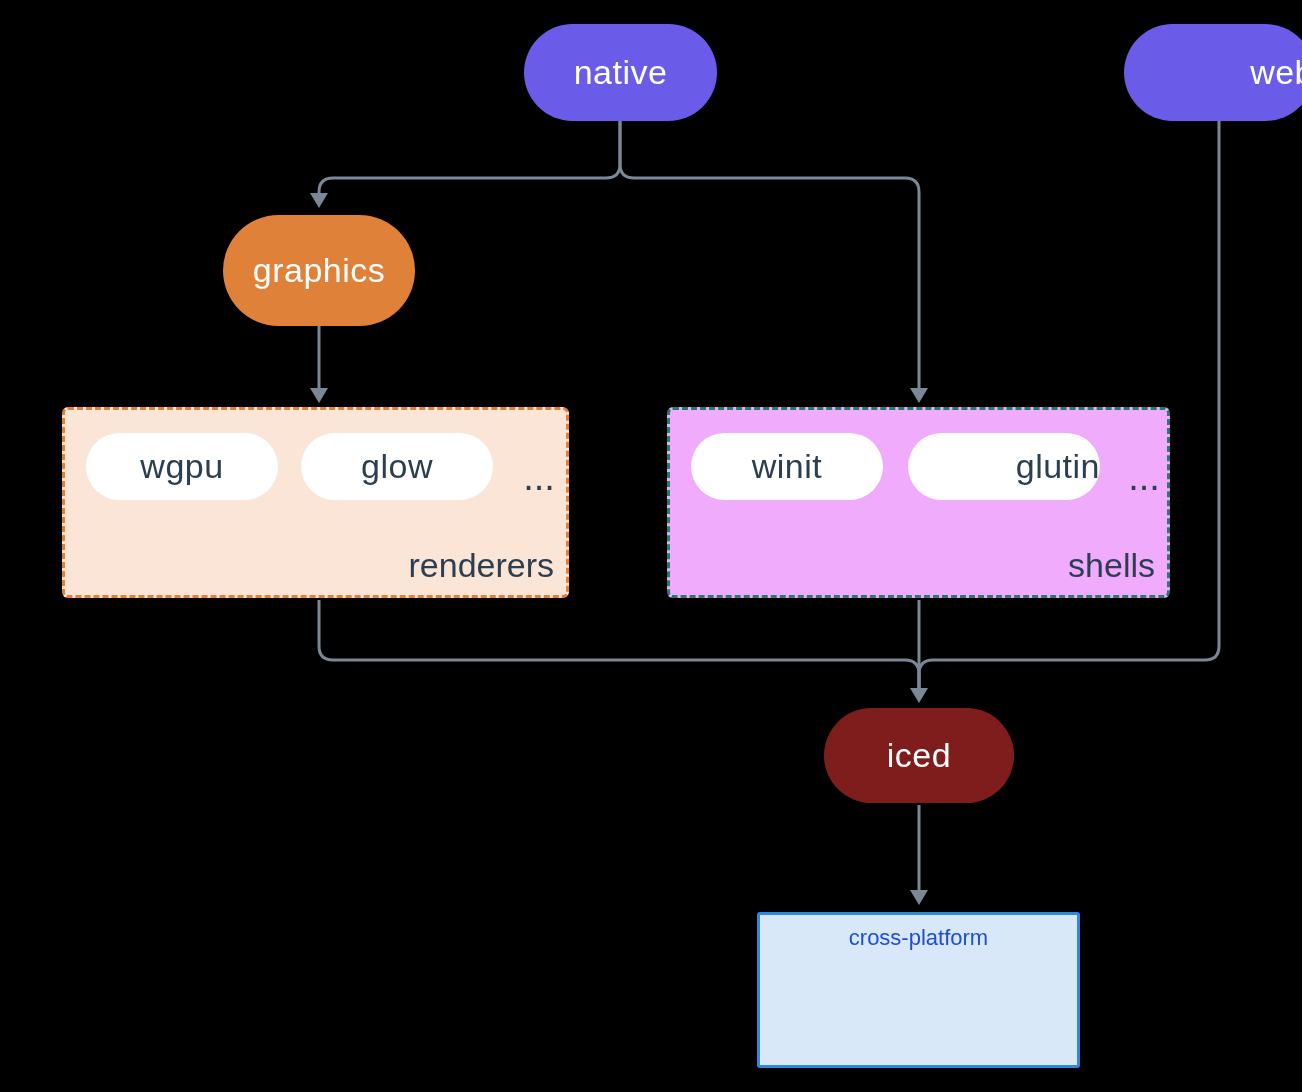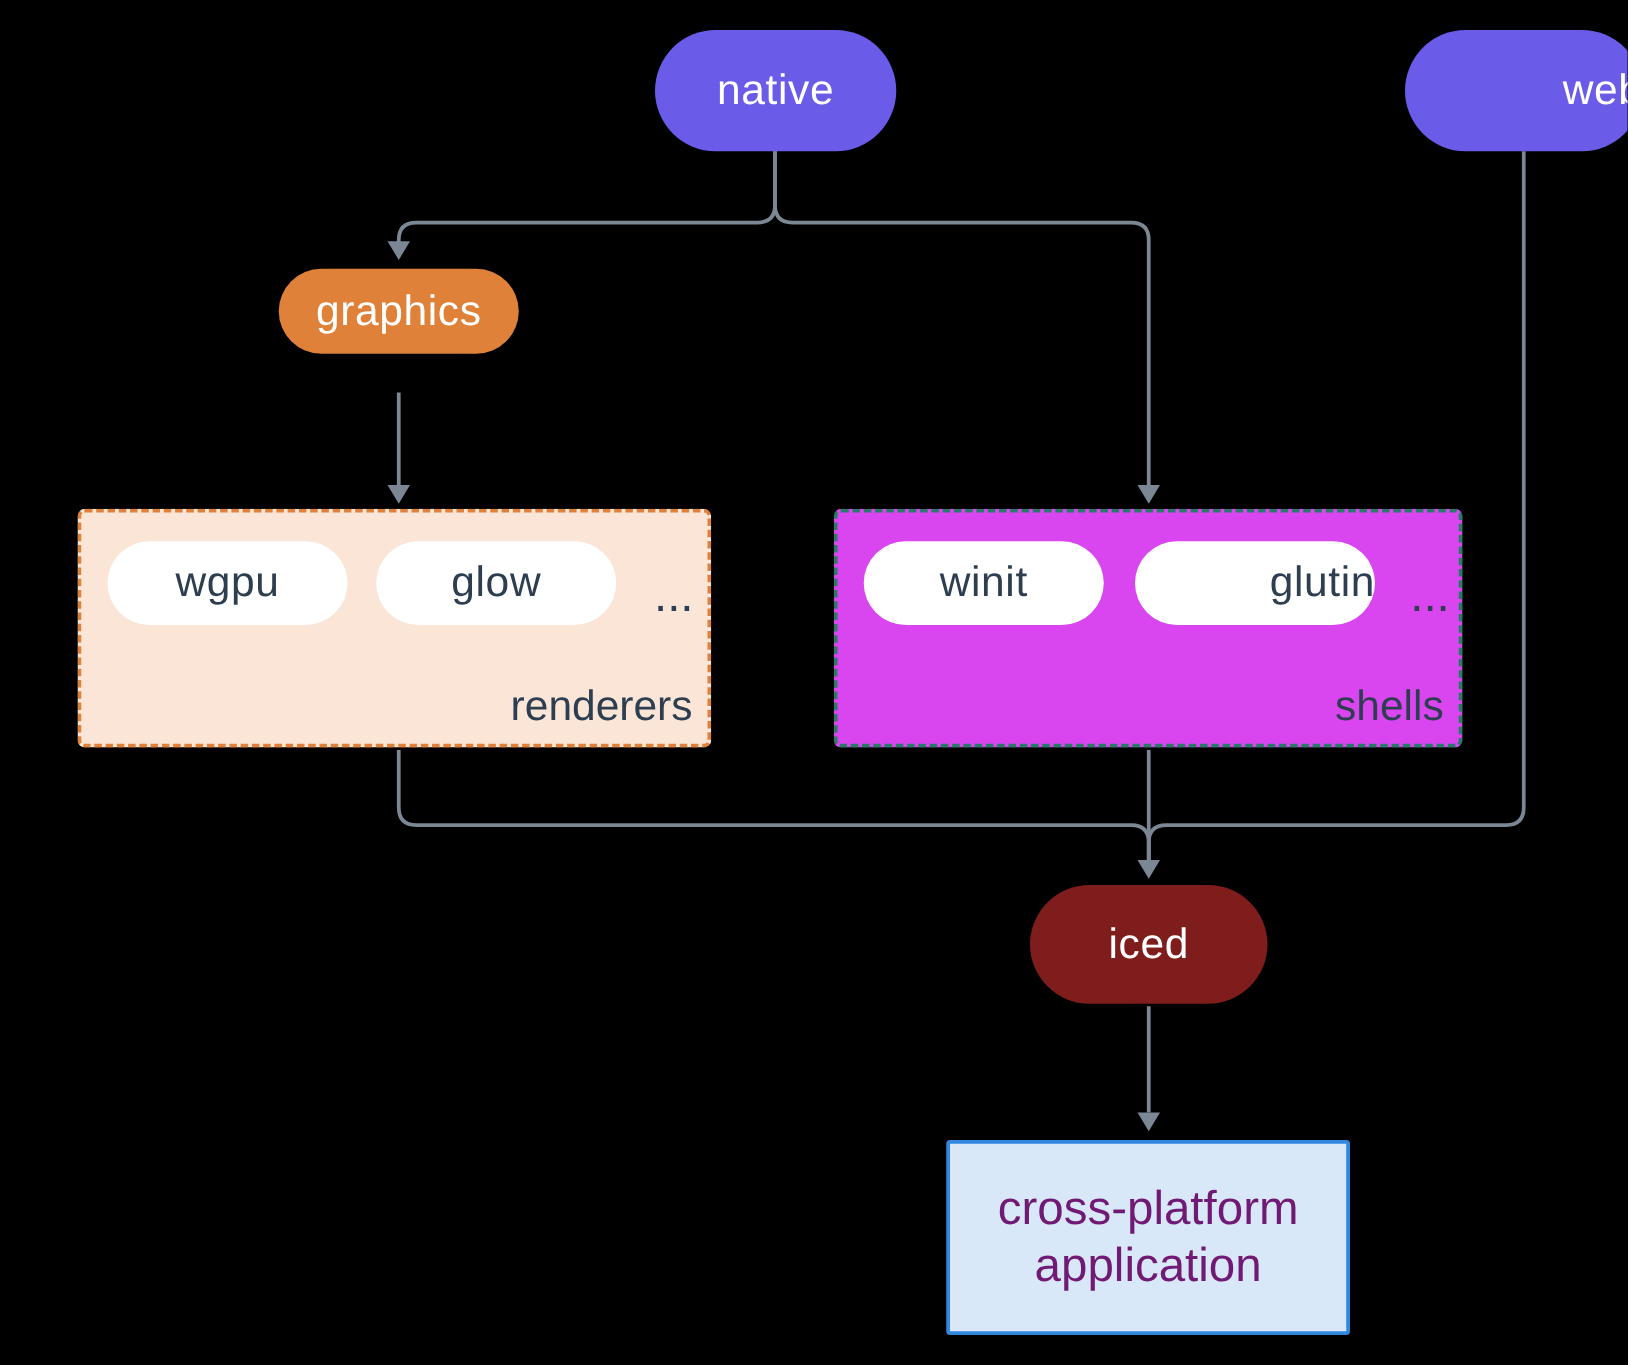--- a/index.html
+++ b/index.html
@@ -36,40 +36,40 @@
     position: absolute;
     display: flex;
     align-items: center;
     justify-content: center;
     border-radius: 60px;
     font-size: 34px;
     letter-spacing: 0.5px;
   }
   .pill-native   { left: 487px;  top: 24px;  width: 193px; height: 97px; background: #6A5CE9; color: #FFFFFF; }
   .pill-web      { left: 1087px; top: 24px;  width: 190px; height: 97px; background: #6A5CE9; color: #FFFFFF; justify-content: flex-end; }
-  .pill-graphics { left: 186px;  top: 215px; width: 192px; height: 68px; background: #E08139; color: #FFFFFF; }
+  .pill-graphics { left: 186px;  top: 215px; width: 192px; height: 111px; background: #E08139; color: #FFFFFF; }
   .pill-iced     { left: 787px;  top: 708px; width: 190px; height: 95px; background: #7f1d1d; color: #FFFFFF; }
 
   .group {
     position: absolute;
     top: 407px;
     height: 191px;
     border-radius: 6px;
     box-sizing: border-box;
   }
   .group-renderers {
     left: 25px;
     width: 507px;
     background: #FAE5D7;
     border: 3px dashed #E0813B;
   }
   .group-shells {
     left: 630px;
     width: 503px;
-    background: #d946ef;
+    background: #f0abfc;
     border: 3px dashed #2A7A6A;
   }
   .group .pill-white {
     background: #FFFFFF;
     color: #2C3E50;
     width: 192px;
     height: 67px;
     top: 23px;
   }
   .group-renderers .item-0, .group-shells .item-0 { left: 21px; }
@@ -98,24 +98,23 @@
     top: 912px;
     width: 323px;
     height: 156px;
     box-sizing: border-box;
     background: #D8E8F8;
     border: 3px solid #3187DE;
     border-radius: 3px;
     display: flex;
     flex-direction: column;
     align-items: center;
-    justify-content: center;
-    font-size: 38px;
+    font-size: 22px;
     line-height: 46px;
-    color: #701a75;
+    color: #1d4ed8;
   }
 </style>
 </head>
 <body>
 
 <div class="canvas">
 
   <svg class="connectors" viewBox="0 0 1302 1092">
     <path d="M583 121 V164 Q583 178 569 178 H296 Q282 178 282 192 V195"></path>
     <polygon points="273,193 291,193 282,208"></polygon>
@@ -168,16 +167,15 @@
     <div class="ellipsis">...</div>
     <div class="group-label">shells</div>
   </div>
 
   <div class="pill pill-iced">
     <span>iced</span>
   </div>
 
   <div class="app-box">
     <span>cross-platform</span>
-    <span>application</span>
   </div>
 
 </div>
 
 </body></html>

